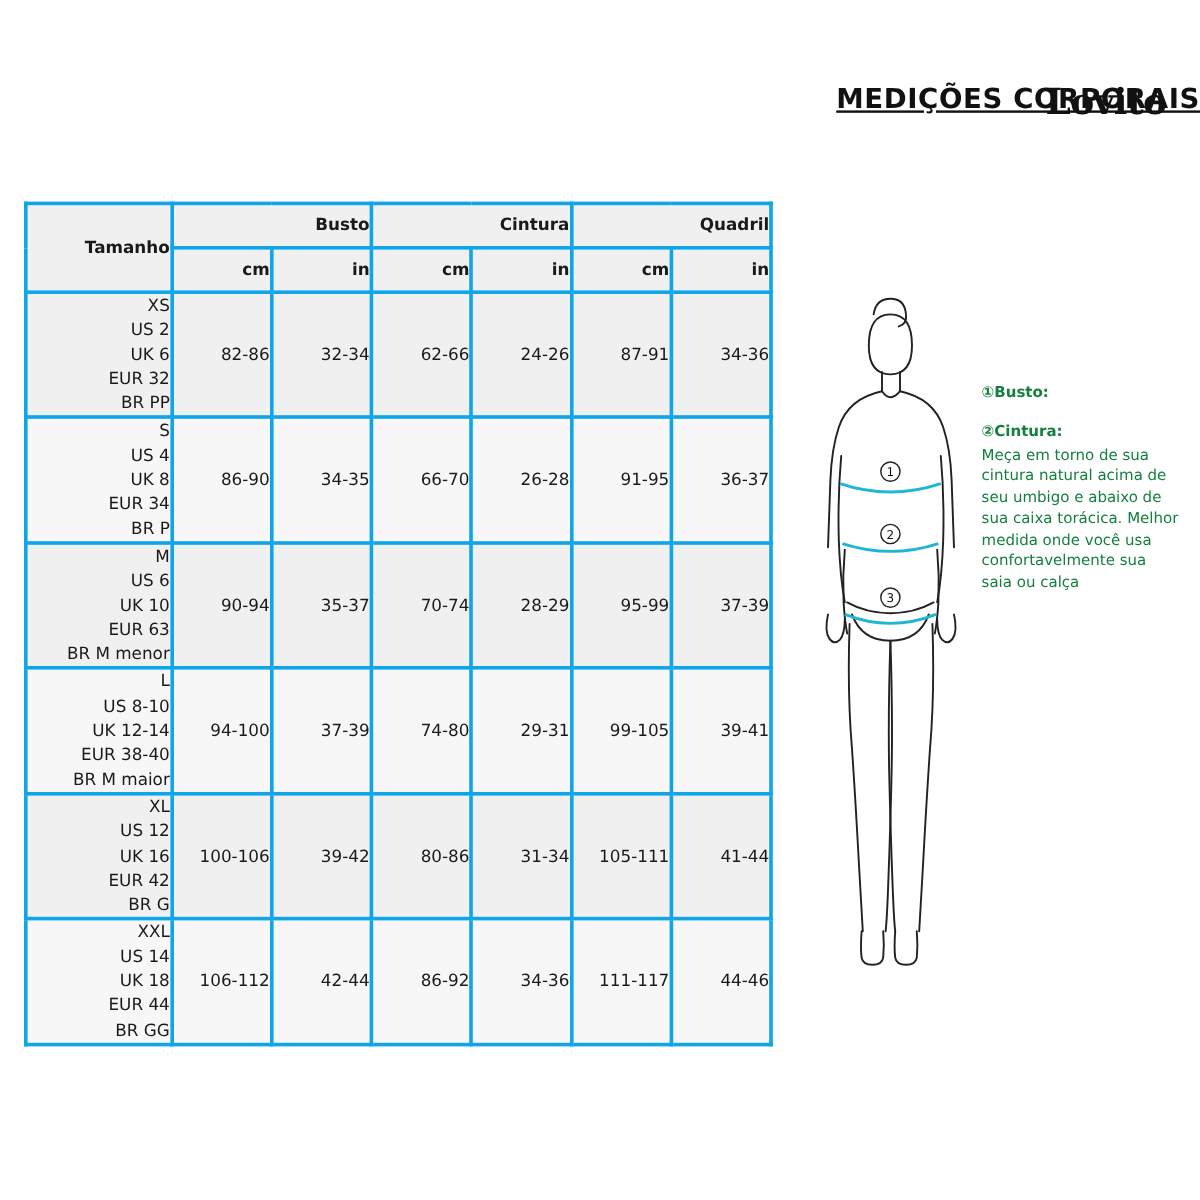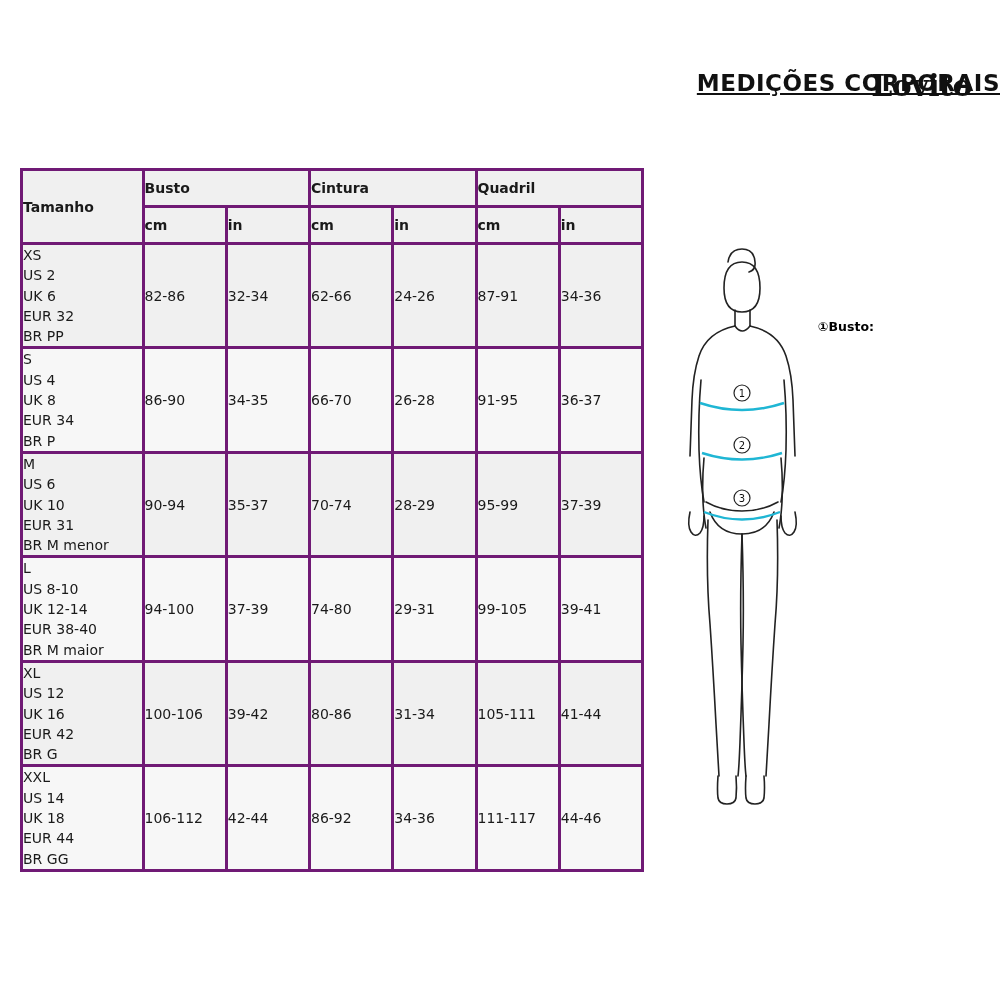--- a/index.html
+++ b/index.html
@@ -48,22 +48,22 @@
   
   .size-table {
     position: absolute;
     left: 20px;
     top: 168px;
     border-collapse: collapse;
     width: 624px;
     table-layout: fixed;
   }
   .size-table td, .size-table th {
-    border: 3px solid #701a75;
-    text-align: left;
+    border: 3px solid #0ea5e9;
+    text-align: right;
     vertical-align: middle;
     font-size: 14px;
     color: #1a1a1a;
     background: #f0f0f0;
     padding: 0;
   }
   .hdr-group {
     background: #e3e3e3;
     font-weight: bold;
     font-size: 14.5px;
@@ -105,21 +105,21 @@
   .figure svg { display: block; }
 
   
   .notes {
     position: absolute;
     left: 818px;
     top: 318px;
     width: 165px;
     font-size: 12.5px;
     line-height: 1.42;
-    color: #000000;
+    color: #15803d;
   }
   .note-block { margin-bottom: 14px; }
   .note-title {
     font-weight: bold;
     display: block;
     margin-bottom: 2px;
   }
   .note-body { display: block; }
 </style>
 </head>
@@ -188,21 +188,21 @@
         <td class="val-cell">26-28</td>
         <td class="val-cell">91-95</td>
         <td class="val-cell">36-37</td>
       </tr>
 
       <tr>
         <td class="size-cell">
           <span class="sz-main">M</span>
           <span class="sz-main">US 6</span>
           <span class="sz-main">UK 10</span>
-          <span class="sz-main">EUR 31</span>
+          <span class="sz-main">EUR 63</span>
           <span class="sz-main">BR M menor</span>
         </td>
         <td class="val-cell">90-94</td>
         <td class="val-cell">35-37</td>
         <td class="val-cell">70-74</td>
         <td class="val-cell">28-29</td>
         <td class="val-cell">95-99</td>
         <td class="val-cell">37-39</td>
       </tr>
 
@@ -307,15 +307,19 @@
         <text x="82" y="209">2</text>
         <text x="82" y="262">3</text>
       </g>
     </svg>
   </div>
 
   <div class="notes">
     <div class="note-block">
       <span class="note-title">①Busto:</span>
     </div>
+    <div class="note-block">
+      <span class="note-title">②Cintura:</span>
+      <span class="note-body">Meça em torno de sua cintura natural acima de seu umbigo e abaixo de sua caixa torácica. Melhor medida onde você usa confortavelmente sua saia ou calça</span>
+    </div>
   </div>
 
 </div>
 
 </body></html>

